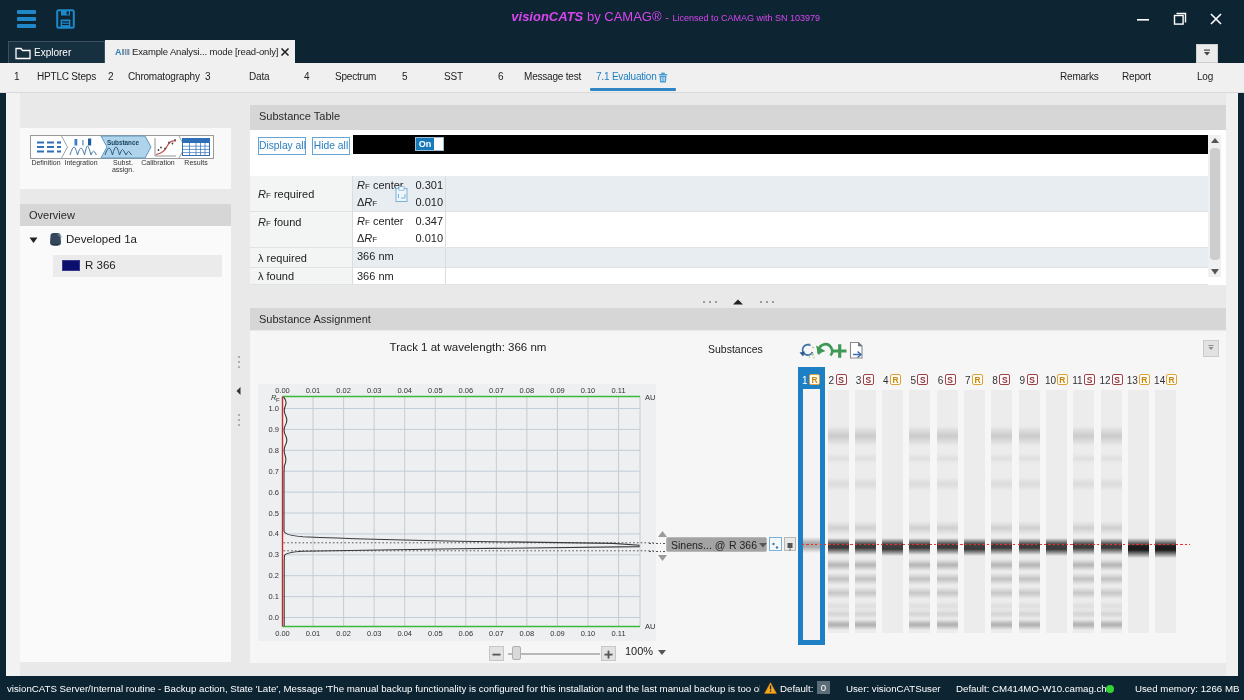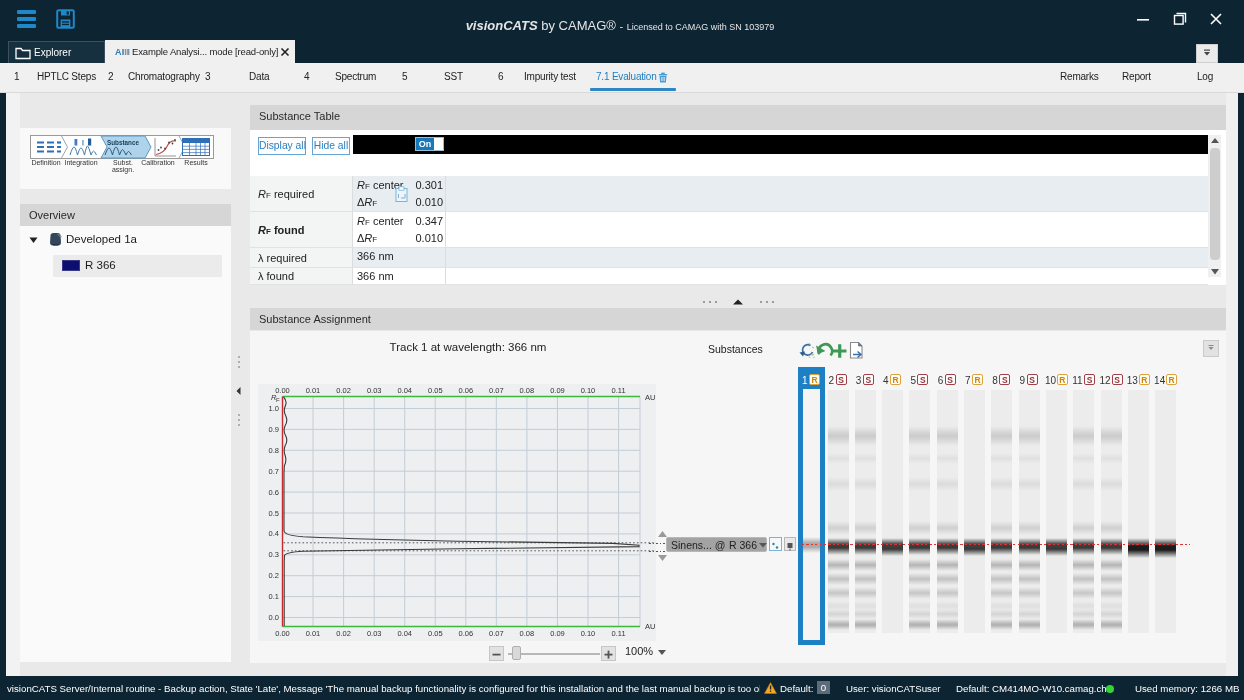--- a/index.html
+++ b/index.html
@@ -75,21 +75,21 @@
         <b></b>
       </div>
     <svg class="abs" style="left:56px;top:9px" width="19" height="20" viewBox="0 0 19 20">
       <rect x="1.2" y="1.2" width="16.6" height="17.6" rx="1.5" fill="none" stroke="#1e88c9" stroke-width="2"></rect>
       <rect x="5" y="1.5" width="9" height="5" fill="#1e88c9"></rect>
       <rect x="10.6" y="2.4" width="2.2" height="3.2" fill="#0d2433"></rect>
       <rect x="4.6" y="10.5" width="9.8" height="7.5" fill="#1e88c9"></rect>
       <rect x="6" y="12.3" width="7" height="1.3" fill="#0d2433"></rect>
       <rect x="6" y="14.8" width="7" height="1.3" fill="#0d2433"></rect>
     </svg>
-    <div class="abs" style="left:420px;top:0;width:400px;height:38px;line-height:52px;color:#e5e5e5;font-size:13px;text-align:center;white-space:nowrap;"><i><b>visionCATS</b></i> by CAMAG® <span style="font-size:11px;">-</span> <span style="font-size:9px;">Licensed to CAMAG with SN 103979</span></div>
+    <div class="abs" style="left:420px;top:0;width:400px;height:38px;line-height:34px;color:#d946ef;font-size:13px;text-align:right;white-space:nowrap;"><i><b>visionCATS</b></i> by CAMAG® <span style="font-size:11px;">-</span> <span style="font-size:9px;">Licensed to CAMAG with SN 103979</span></div>
     <svg class="abs" style="left:1130px;top:8px" width="100" height="22" viewBox="0 0 100 22">
       <rect x="7" y="11" width="12" height="1.6" fill="#fff"></rect>
       <rect x="44.5" y="7.5" width="8.6" height="8.6" fill="none" stroke="#fff" stroke-width="1.4"></rect>
       <path d="M46.5 5.5 h9 v9" fill="none" stroke="#fff" stroke-width="1.4"></path>
       <path d="M81 6 l10 10 M91 6 l-10 10" stroke="#fff" stroke-width="1.6"></path>
     </svg>
   </div>
   <div class="abs" id="tabrow">
     <div class="abs" id="tabExplorer">
       <svg class="abs" style="left:6px;top:4px" width="16" height="14" viewBox="0 0 16 14">
@@ -119,21 +119,21 @@
       <span class="step" style="left:37px;">HPTLC Steps</span>
     <span class="stepnum" style="left:108px;">2</span>
       <span class="step" style="left:128px;">Chromatography</span>
     <span class="stepnum" style="left:205px;">3</span>
       <span class="step" style="left:249px;">Data</span>
     <span class="stepnum" style="left:304px;">4</span>
       <span class="step" style="left:335px;">Spectrum</span>
     <span class="stepnum" style="left:402px;">5</span>
       <span class="step" style="left:444px;">SST</span>
     <span class="stepnum" style="left:498px;">6</span>
-      <span class="step" style="left:524px;">Impurity test</span>
+      <span class="step" style="left:524px;">Message test</span>
     <span class="step" style="left:596px;color:#1b7ec2;">7.1 Evaluation</span>
     <svg class="abs" style="left:658px;top:9px" width="10" height="11" viewBox="0 0 10 11">
       <rect x="0.8" y="2" width="8.4" height="1.3" fill="#4b9cd3"></rect>
       <rect x="3.2" y="0.6" width="3.6" height="1.4" fill="#4b9cd3"></rect>
       <path d="M1.5 3.8 h7 l-0.6 6.7 h-5.8 z" fill="#4b9cd3"></path>
       <path d="M3.6 5 v4 M5 5 v4 M6.4 5 v4" stroke="#eef4f8" stroke-width="0.7"></path>
     </svg>
     <div class="abs" style="left:590px;top:25px;width:86px;height:2.5px;background:#2e86c4;border-radius:1px;"></div>
     <span class="step" style="left:1060px;">Remarks</span>
     <span class="step" style="left:1122px;">Report</span>
@@ -218,21 +218,21 @@
         <span class="cellt" style="left:60px;top:20px;width:30px;text-align:right;">0.010</span>
       <svg class="abs" style="left:42px;top:10px" width="14" height="17" viewBox="0 0 14 17">
           <rect x="1" y="2.5" width="11" height="13" fill="#eef5fa" stroke="#7ab2d8" stroke-width="1"></rect>
           <rect x="4" y="0.8" width="5" height="3.4" fill="#fff" stroke="#7ab2d8" stroke-width="0.8"></rect>
           <path d="M3.5 8 v4 M6 12 h4 M10 12 v-4" stroke="#7ab2d8" stroke-width="1" fill="none"></path>
         </svg>
       <div class="vline"></div>
       </div>
   </div>
   <div class="abs trow" style="top:212px;height:36px;background:#fff;">
-    <div class="tlabel" style="line-height:36px;font-weight:bold;"><i>R</i><span style="font-size:8px;">F</span> found</div>
+    <div class="tlabel" style="line-height:20px;"><i>R</i><span style="font-size:8px;">F</span> found</div>
     <div class="tval">
         <span class="cellt" style="left:4px;top:3px;"><i>R</i><span style="font-size:8px;">F</span> center</span>
         <span class="cellt" style="left:4px;top:20px;">Δ<i>R</i><span style="font-size:8px;">F</span></span>
       <span class="cellt" style="left:60px;top:3px;width:30px;text-align:right;">0.347</span>
         <span class="cellt" style="left:60px;top:20px;width:30px;text-align:right;">0.010</span>
       <div class="vline"></div>
       </div>
   </div>
   <div class="abs trow" style="top:248px;height:20px;">
     <div class="tlabel altbg2" style="line-height:20px;">λ required</div>

